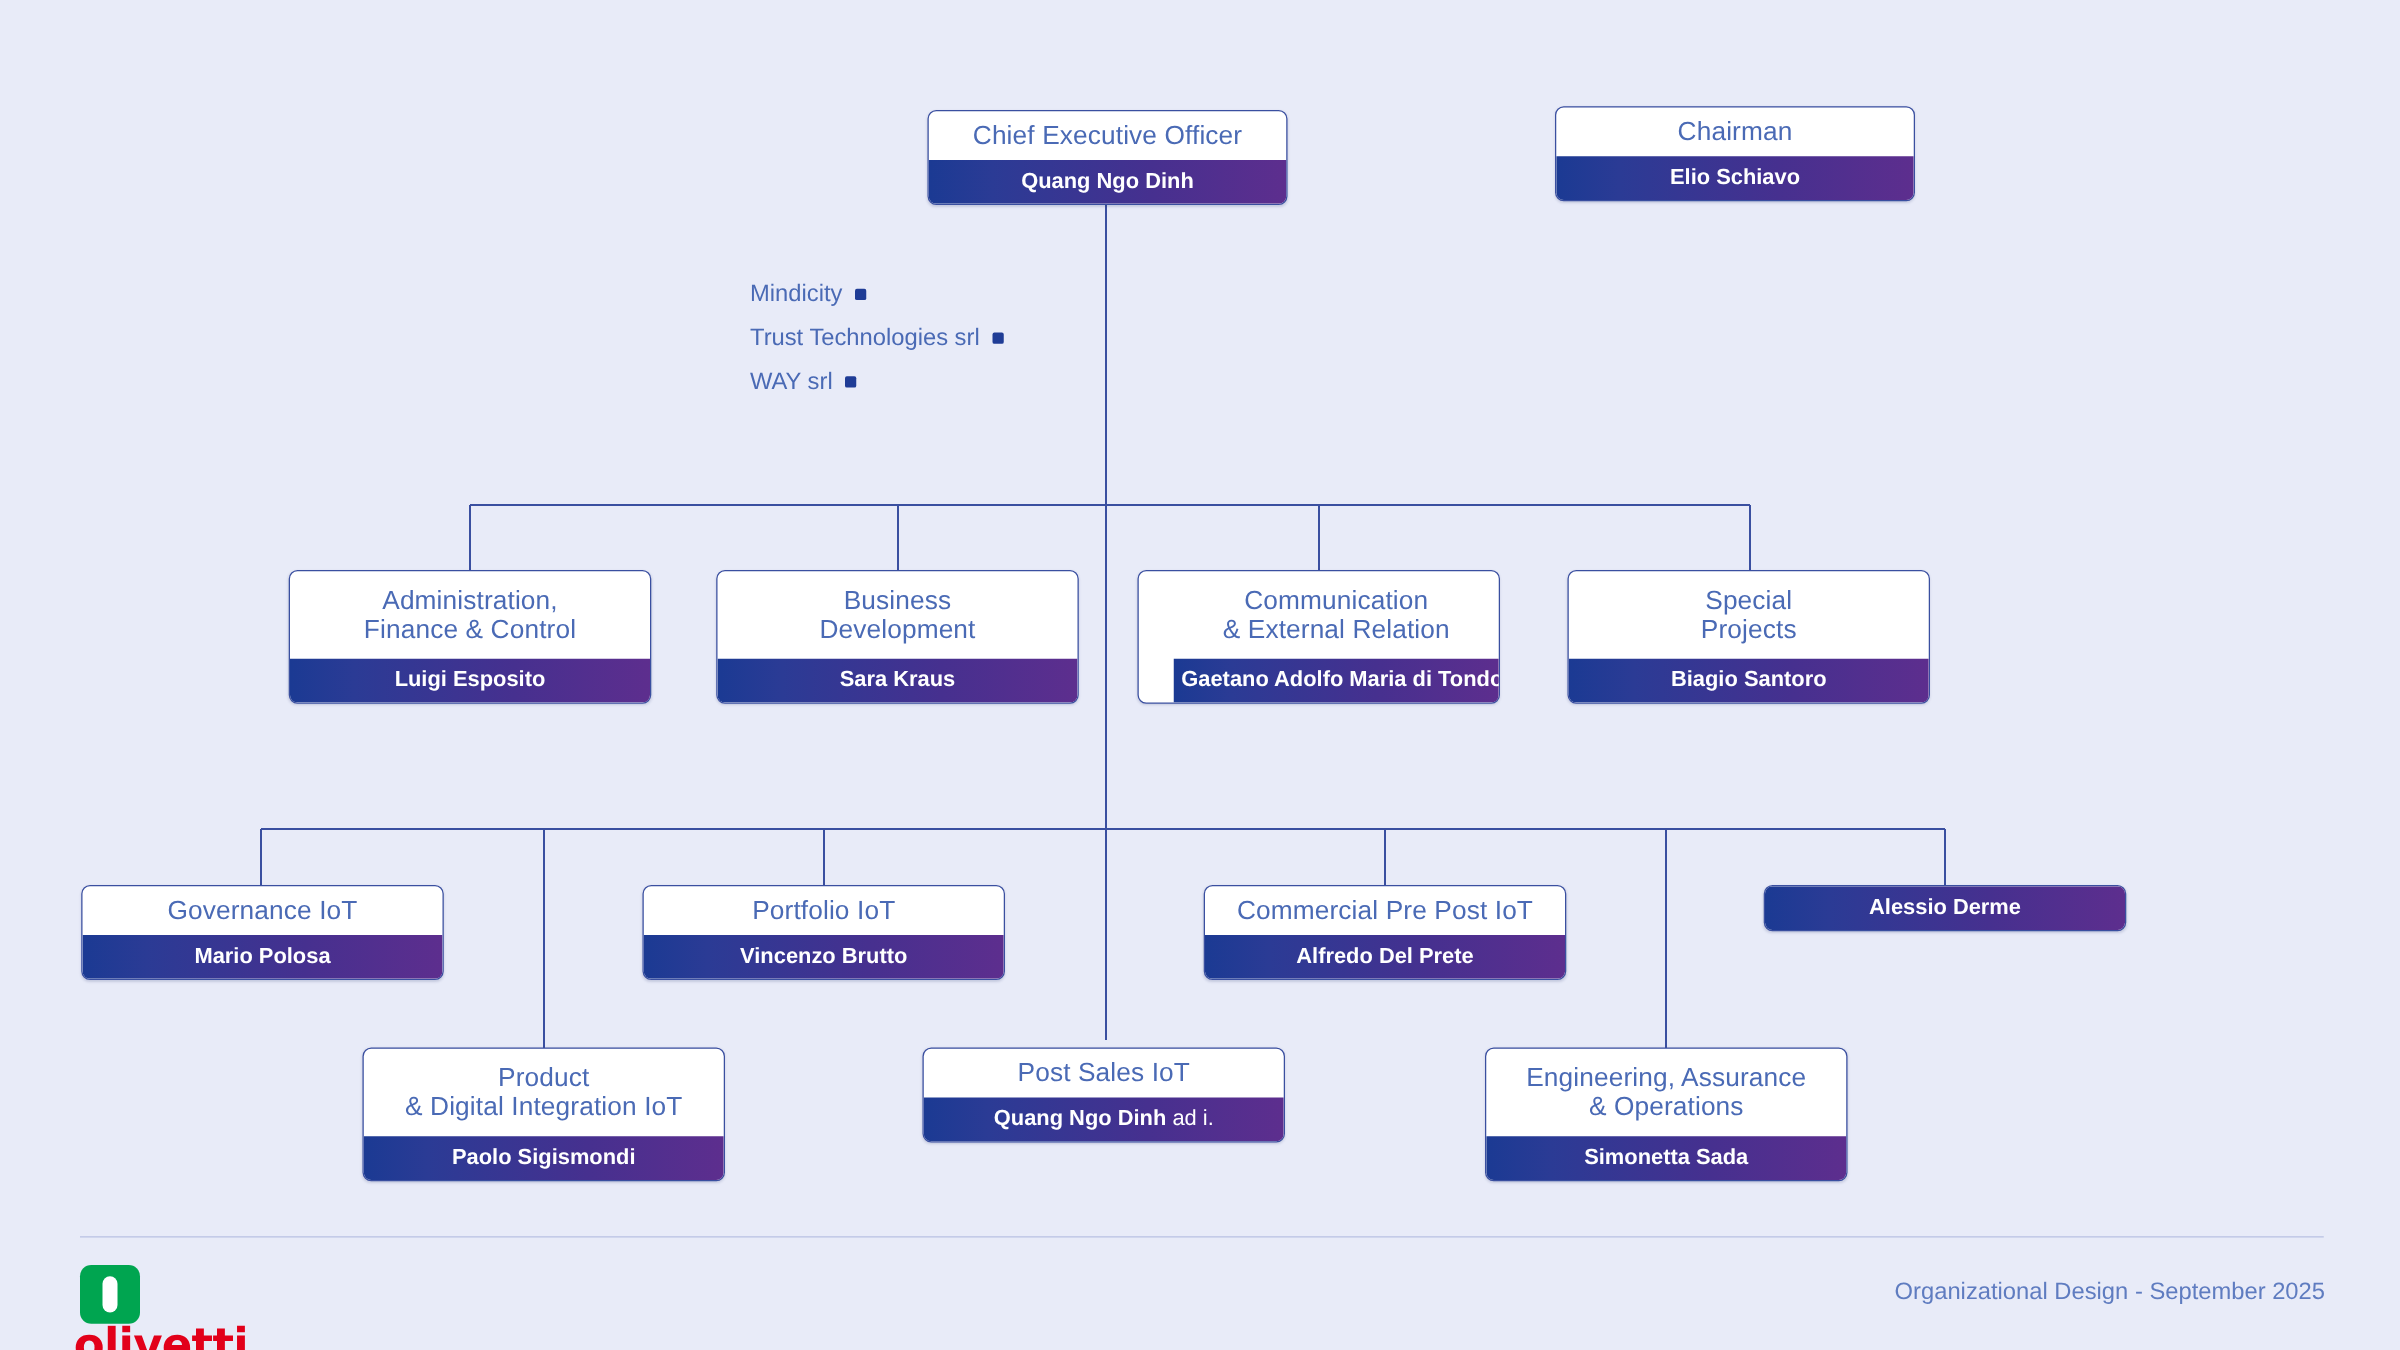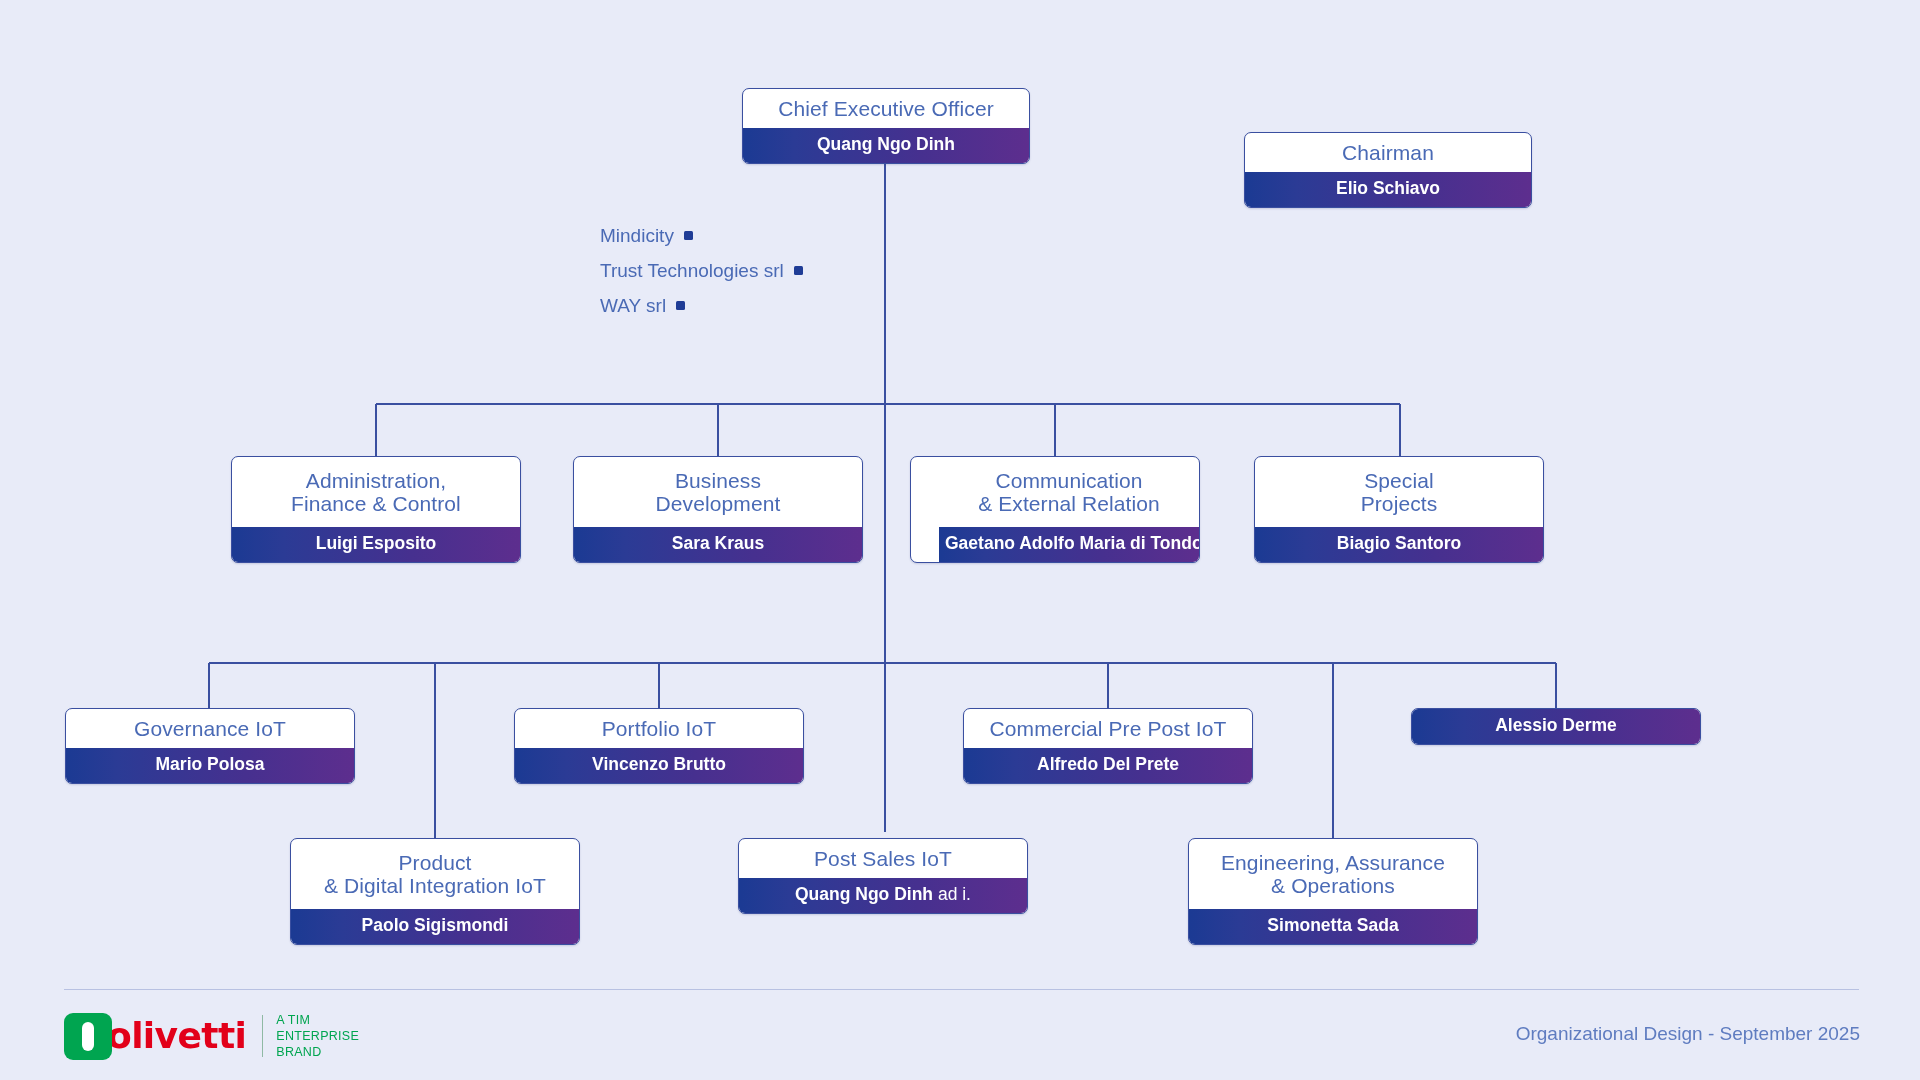--- a/index.html
+++ b/index.html
@@ -109,22 +109,23 @@
     top: 989px;
     width: 1795px;
     height: 1px;
     background: #b8c1e2;
   }
   #footer-logo {
     position: absolute;
     left: 64px;
     top: 1012px;
     display: flex;
-    align-items: center;
+    align-items: flex-start;
     height: 48px;
+    flex-direction: column;
   }
   .logo-mark {
     width: 48px;
     height: 47px;
     border-radius: 9px;
     background: #00a550;
     position: relative;
     flex: 0 0 auto;
   }
   .logo-mark::after {
@@ -196,21 +197,21 @@
       <line x1="435" y1="663" x2="435" y2="838"></line>
       <line x1="1333" y1="663" x2="1333" y2="838"></line>
     </g>
   </svg>
 
   <div class="org-box h1" style="left:742px; top:88px; width:288px;">
     <div class="title">Chief  Executive Officer</div>
     <div class="person"><span>Quang Ngo Dinh</span><span class="suffix"></span></div>
   </div>
 
-  <div class="org-box h1" style="left:1244px; top:85px; width:288px;margin-top:47px;">
+  <div class="org-box h1" style="left:1244px; top:85px; width:288px;">
     <div class="title">Chairman</div>
     <div class="person"><span>Elio Schiavo</span><span class="suffix"></span></div>
   </div>
 
   <div id="subsidiary-list">
     <div class="sub-item">
       <span class="sub-label">Mindicity</span>
       <span class="sub-bullet"></span>
     </div>
     <div class="sub-item">

